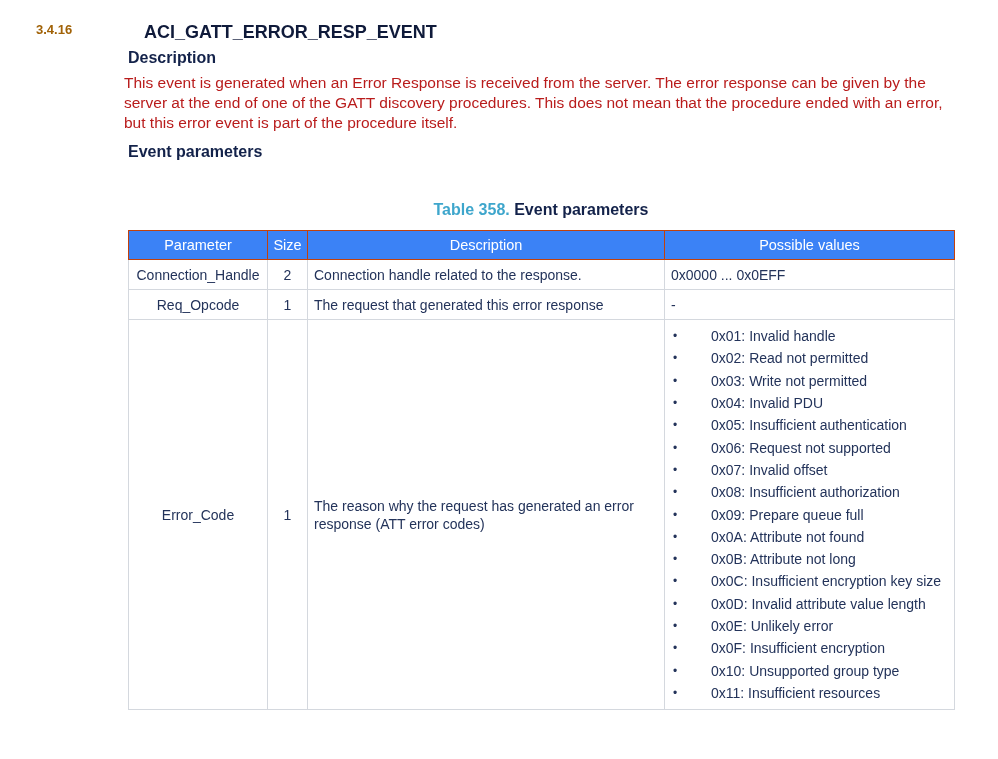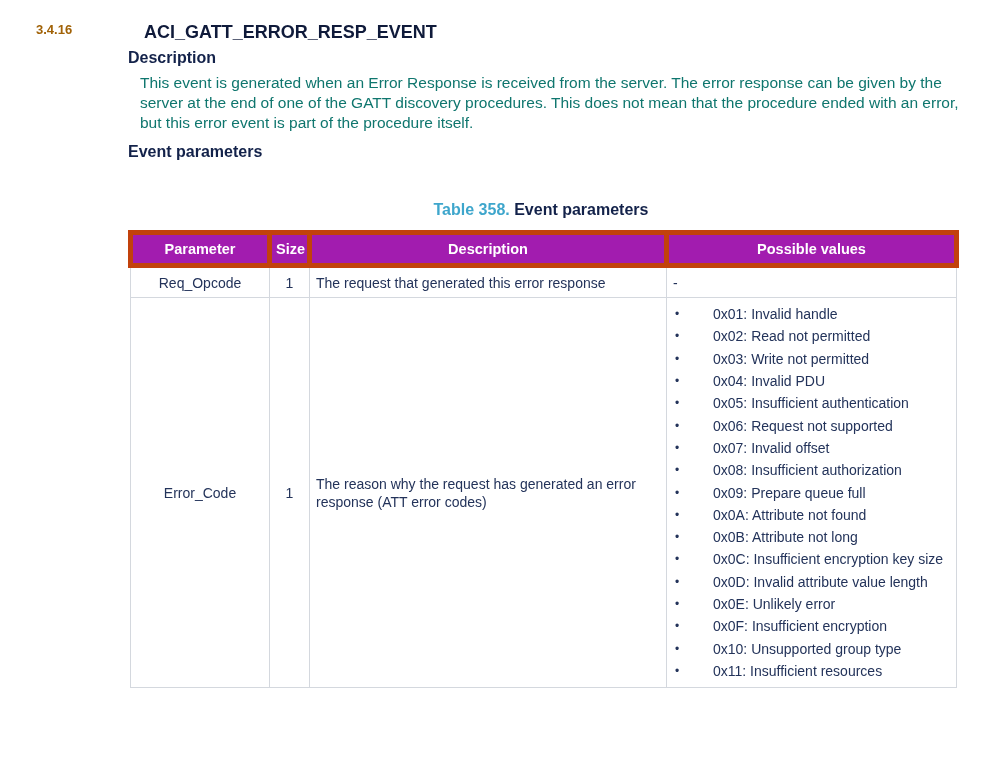--- a/index.html
+++ b/index.html
@@ -21,39 +21,39 @@
       position: absolute; left: 144px; top: 22px;
       font-size: 18px; font-weight: bold; color: #0f1a3a;
     }
     .sub-heading {
       position: absolute; left: 128px;
       font-size: 16px; font-weight: bold; color: #13224a;
     }
     .desc-heading { top: 49px; }
     .params-heading { top: 143px; }
     .desc-para {
-      position: absolute; left: 140px; top: 73px; width: 840px;
-      font-size: 15.5px; line-height: 20px; color: #0f766e;
+      position: absolute; left: 124px; top: 73px; width: 840px;
+      font-size: 15.5px; line-height: 20px; color: #b91c1c;
     }
     .table-caption {
       position: absolute; left: 128px; top: 201px; width: 826px;
       text-align: center; font-size: 16px;
     }
     .table-caption .cap-num { color: #3ea6cc; font-weight: bold; }
     .table-caption .cap-title { color: #13224a; font-weight: bold; }
     table.params {
       position: absolute; left: 128px; top: 230px;
       width: 826px; border-collapse: collapse;
       font-size: 14px; color: #23335a;
       table-layout: fixed;
     }
     table.params th {
-      background: #a21caf; color: #ffffff; font-weight: bold;
+      background: #3b82f6; color: #ffffff; font-weight: normal;
       height: 28px; padding: 0 4px; font-size: 14.5px;
-      border: 5px solid #c2410c;
+      border: 1px solid #c2410c;
     }
     table.params td {
       border: 1.5px solid #d4d8de;
       padding: 3px 6px; vertical-align: middle;
       line-height: 18px;
     }
     td.c-param, td.c-size { text-align: center; }
     td.c-val { text-align: left; }
     .row1 td { height: 23px; }
     .row2 td { height: 23px; }
@@ -92,20 +92,26 @@
   </colgroup>
   <thead>
     <tr>
       <th>Parameter</th>
       <th>Size</th>
       <th>Description</th>
       <th>Possible values</th>
     </tr>
   </thead>
   <tbody>
+    <tr class="row1">
+      <td class="c-param">Connection_Handle</td>
+      <td class="c-size">2</td>
+      <td class="c-desc">Connection handle related to the response.</td>
+      <td class="c-val">0x0000 ... 0x0EFF</td>
+    </tr>
     <tr class="row2">
       <td class="c-param">Req_Opcode</td>
       <td class="c-size">1</td>
       <td class="c-desc">The request that generated this error response</td>
       <td class="c-val">-</td>
     </tr>
     <tr class="row4">
       <td class="c-param">Error_Code</td>
       <td class="c-size">1</td>
       <td class="c-desc">The reason why the request has generated an error response (ATT error codes)</td>

